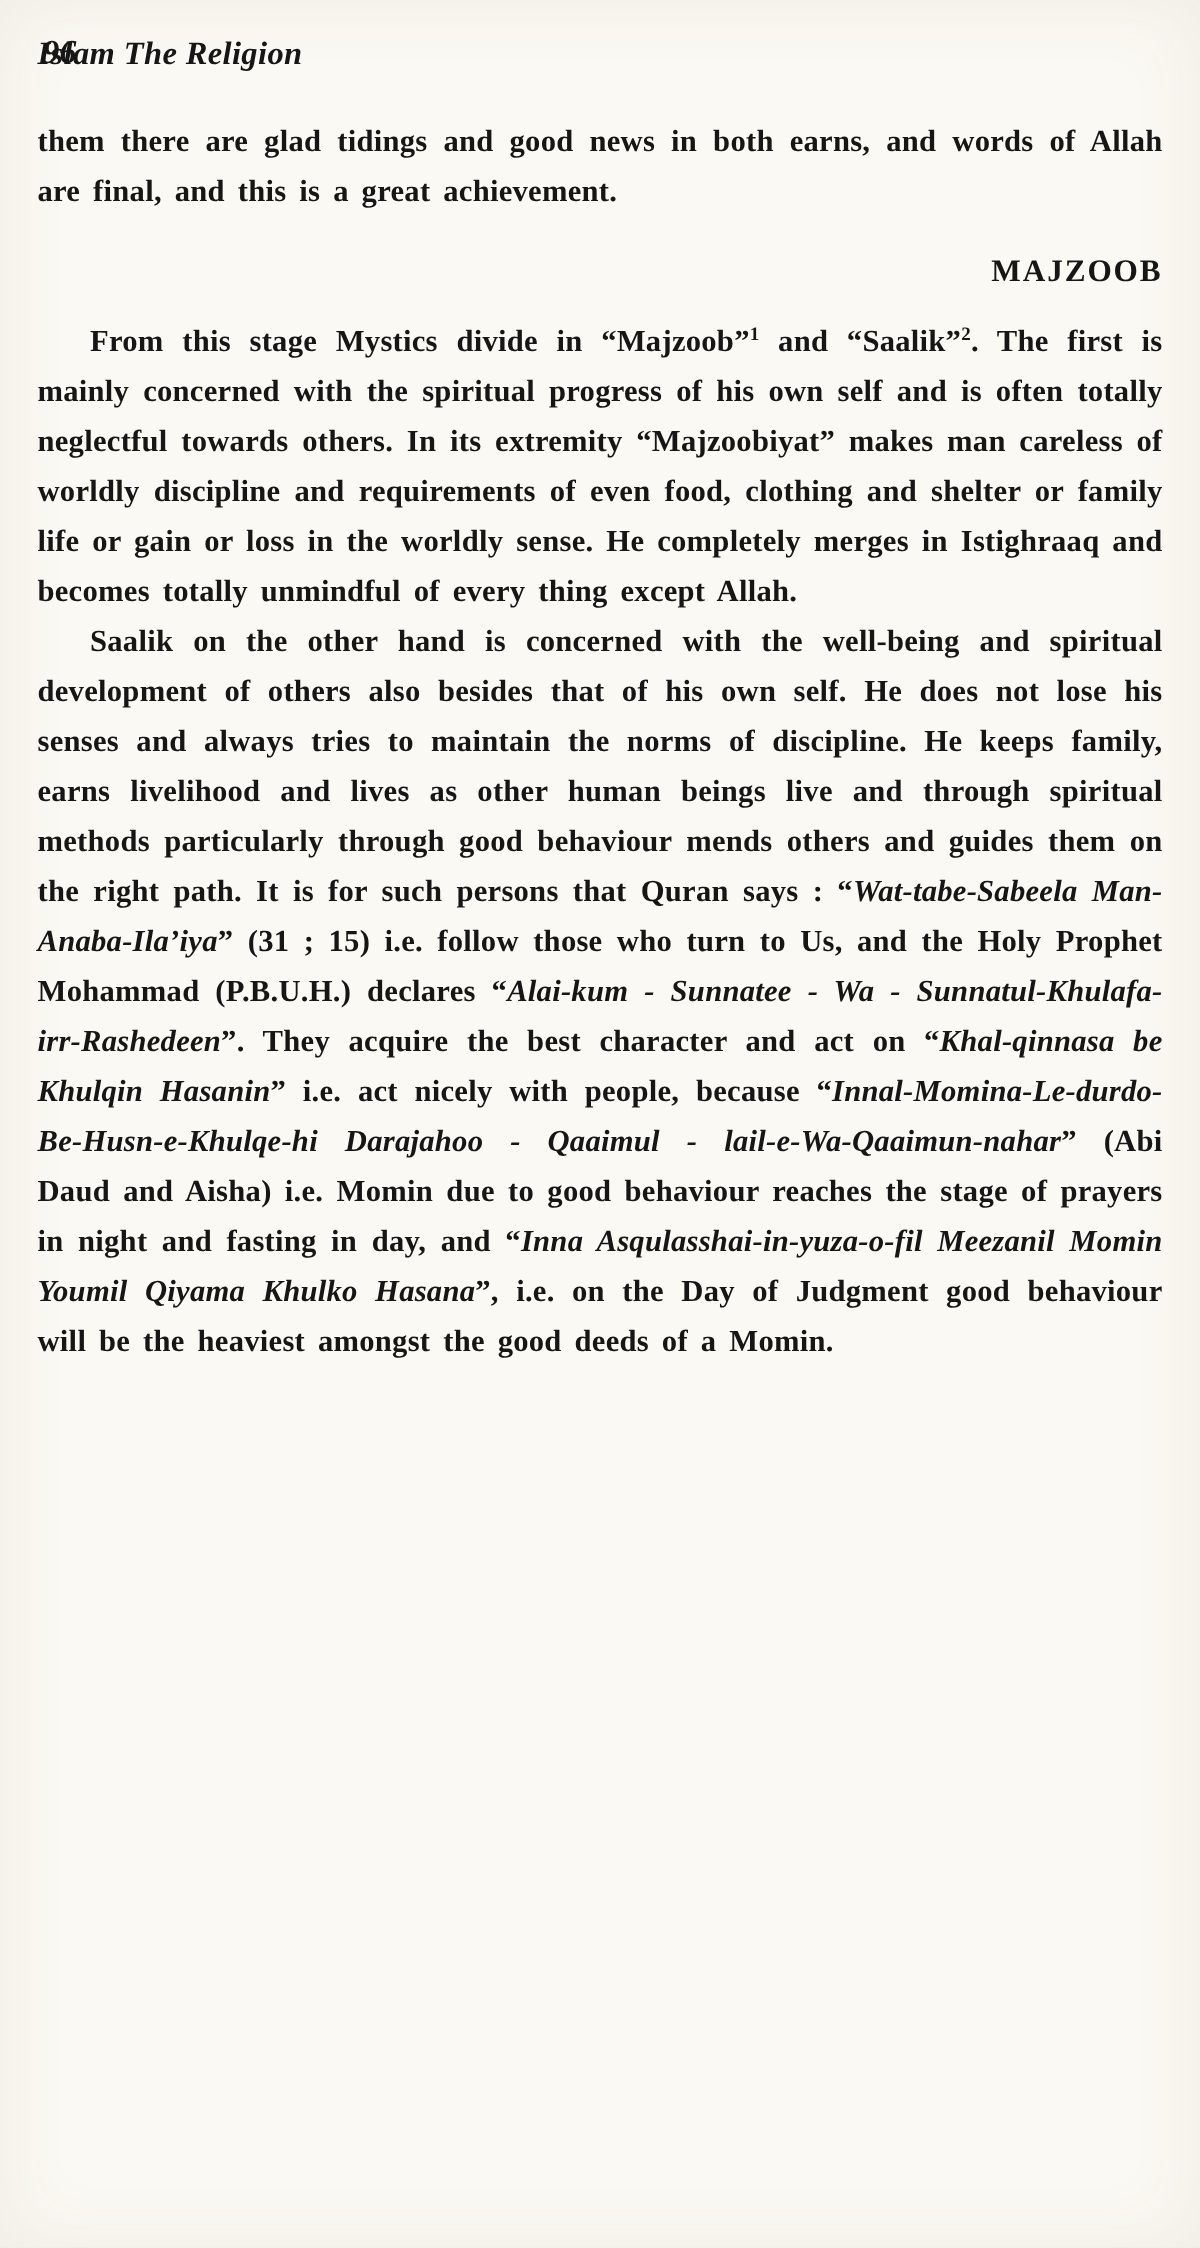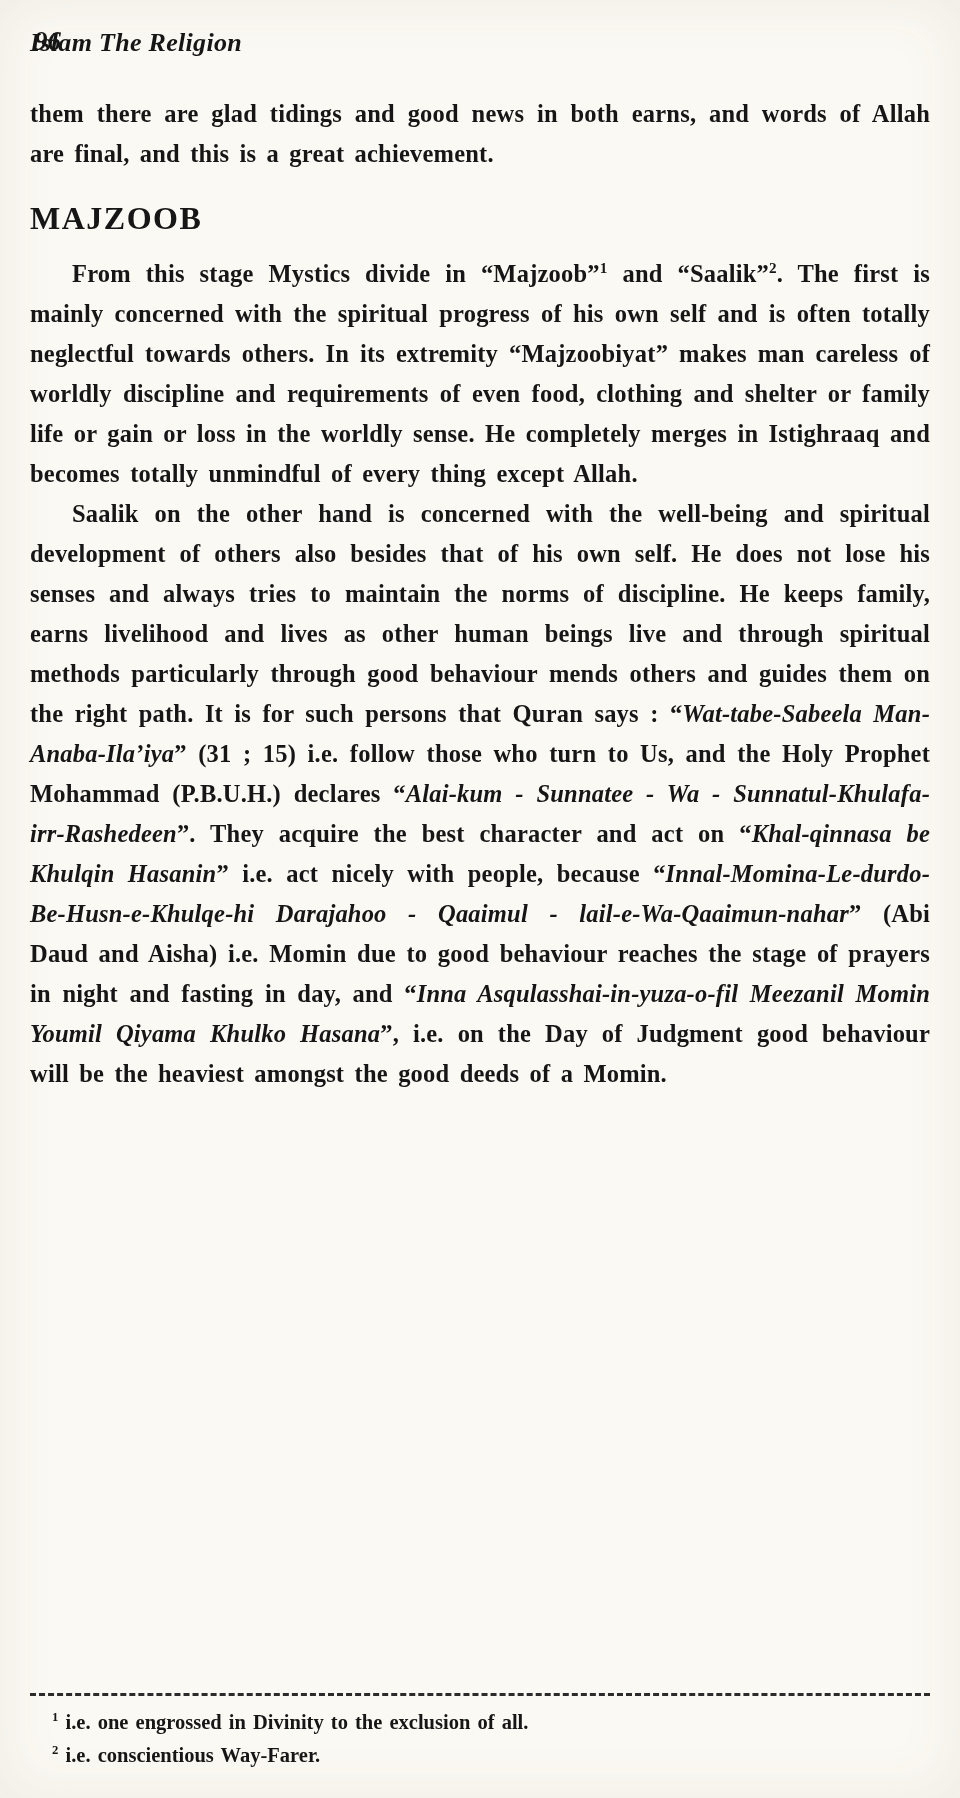--- a/index.html
+++ b/index.html
@@ -39,22 +39,22 @@
   .body-text {
     font-size: 24.5px;
     line-height: 40px;
     text-align: justify;
     word-spacing: 4px;
     letter-spacing: 0.2px;
   }
   .paragraph { text-align: justify; }
   .paragraph.indented { text-indent: 42px; }
   .section-heading {
-    text-align: left;
-    font-size: 32px;
+    text-align: right;
+    font-size: 25px;
     letter-spacing: 1.5px;
     margin: 24px 0 16px 0;
   }
   sup {
     font-size: 0.62em;
     vertical-align: super;
     line-height: 0;
   }
   i { font-style: italic; }
   .footnote-block {
@@ -89,19 +89,14 @@
 
     <h2 class="section-heading">MAJZOOB</h2>
 
     <p class="paragraph indented"><span>From this stage Mystics divide in “Majzoob”</span><sup>1</sup><span> and “Saalik”</span><sup>2</sup><span>.  The first is mainly concerned with the spiritual progress of his own self and is often totally neglectful towards others.  In its extremity “Majzoobiyat” makes man careless of worldly discipline and requirements of even food, clothing and shelter or family life or gain or loss in the worldly sense.  He completely merges in Istighraaq and becomes totally unmindful of every thing except Allah.</span></p>
 
 
     <p class="paragraph indented"><span>Saalik on the other hand is concerned with the well-being and spiritual development of others also besides that of his own self.  He does not lose his senses and always tries to maintain the norms of discipline.  He keeps family, earns livelihood and lives as other human beings live and through spiritual methods particularly through good behaviour mends others and guides them on the right path.  It is for such persons that Quran says : “</span><i>Wat-tabe-Sabeela Man-Anaba-Ila’iya</i><span>” (31 ; 15) i.e. follow those who turn to Us, and the Holy Prophet Mohammad (P.B.U.H.) declares “</span><i>Alai-kum - Sunnatee - Wa - Sunnatul-Khulafa-irr-Rashedeen</i><span>”.  They acquire the best character and act on “</span><i>Khal-qinnasa be Khulqin Hasanin</i><span>” i.e. act nicely with people, because “</span><i>Innal-Momina-Le-durdo-Be-Husn-e-Khulqe-hi Darajahoo - Qaaimul - lail-e-Wa-Qaaimun-nahar</i><span>” (Abi Daud and Aisha) i.e. Momin due to good behaviour reaches the stage of prayers in night and fasting in day, and “</span><i>Inna Asqulasshai-in-yuza-o-fil Meezanil Momin Youmil Qiyama Khulko Hasana</i><span>”, i.e. on the Day of Judgment good behaviour will be the heaviest amongst the good deeds of a Momin.</span></p>
 
   </div>
 
-  <div class="footnote-block">
-    <hr class="footnote-divider">
-    <p class="footnote"><sup>1</sup><span> i.e. one engrossed in Divinity to the exclusion of all.</span></p>
-    <p class="footnote"><sup>2</sup><span> i.e. conscientious Way-Farer.</span></p>
-  </div>
 
 </div>
 
 </body></html>

